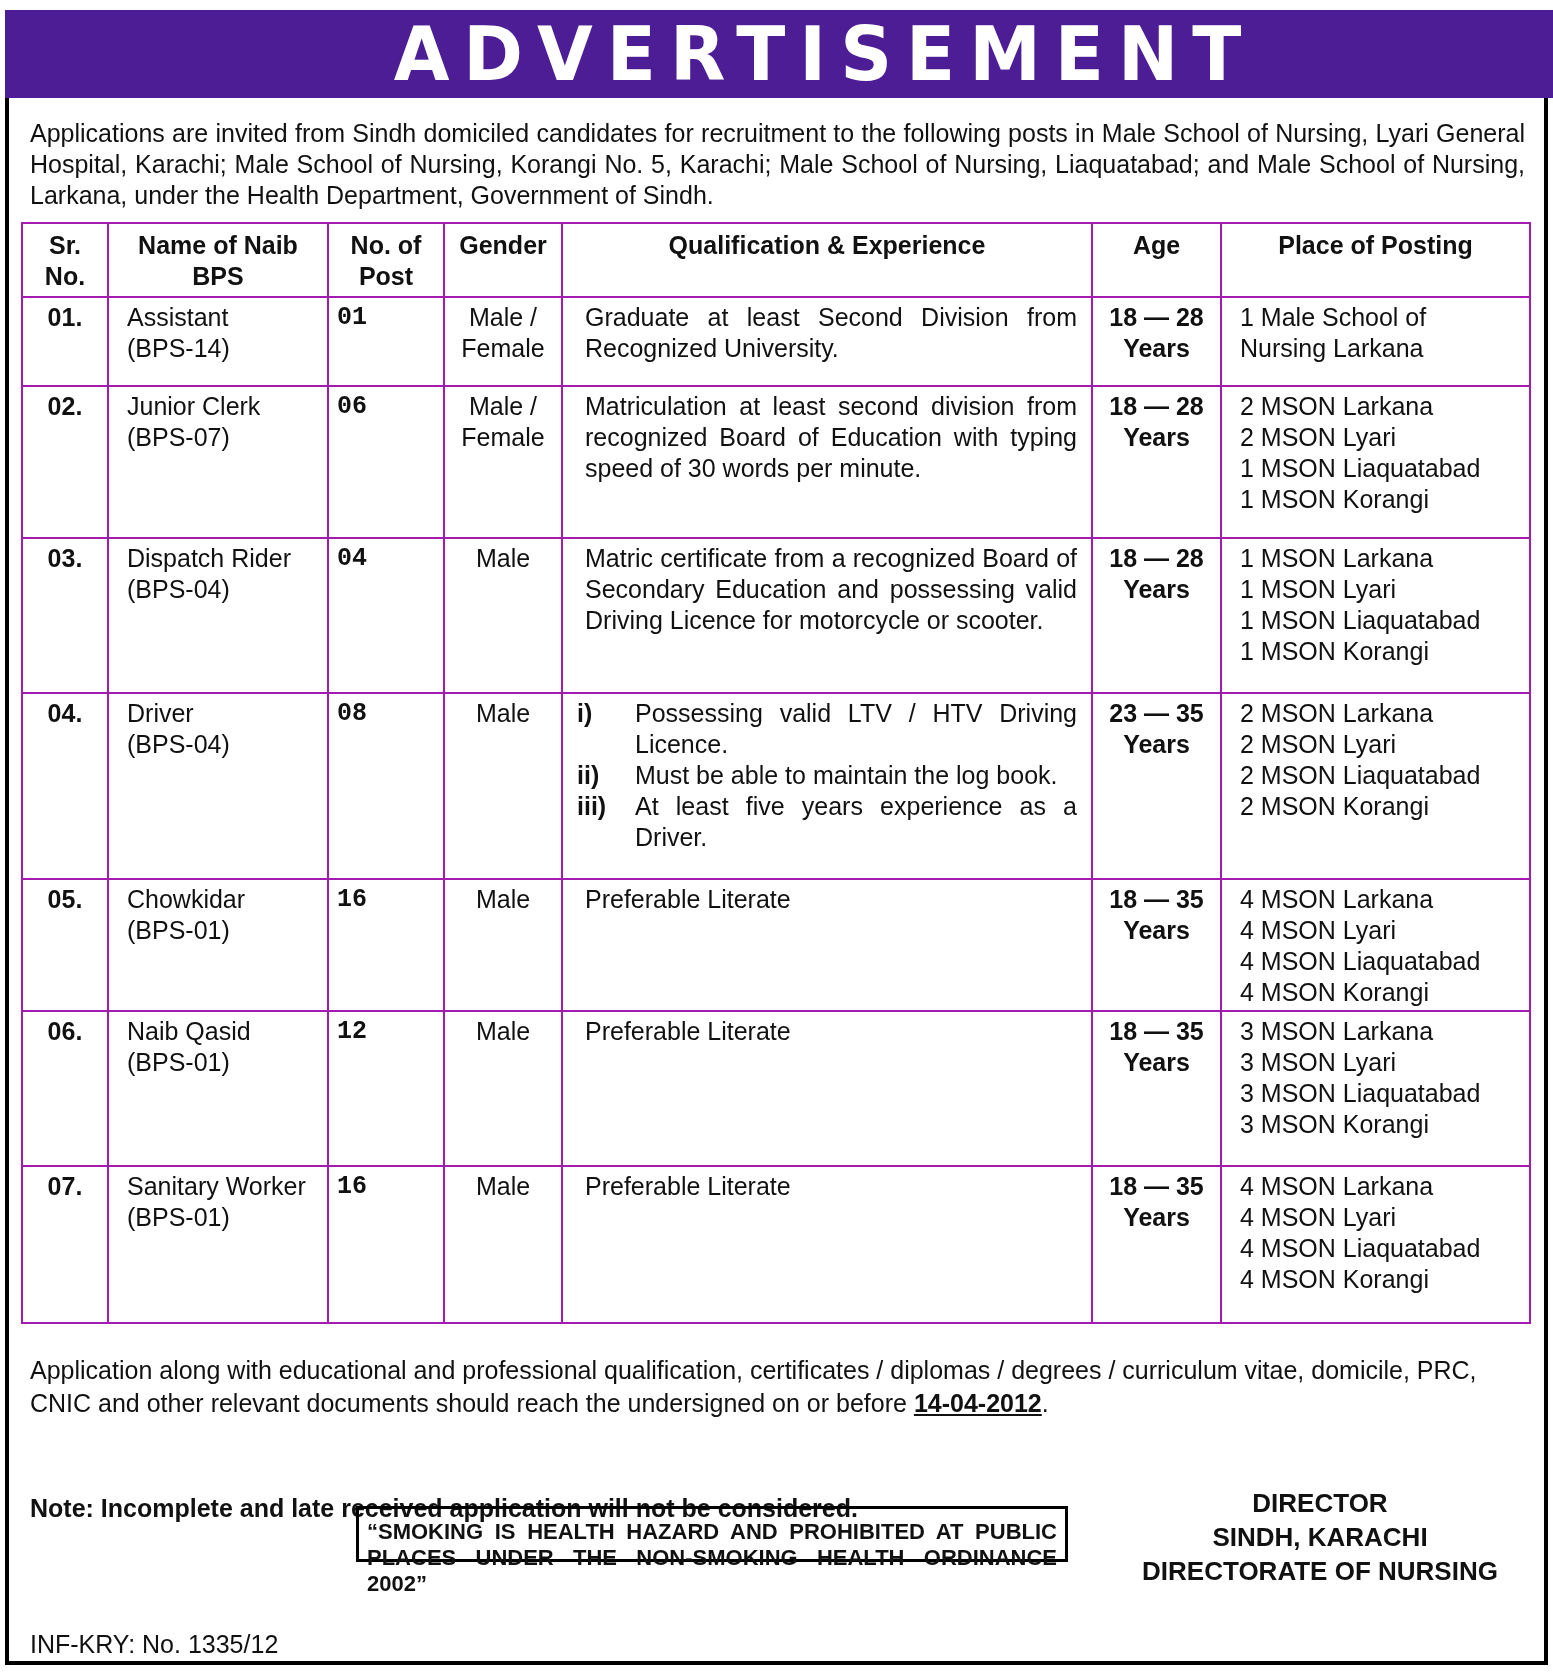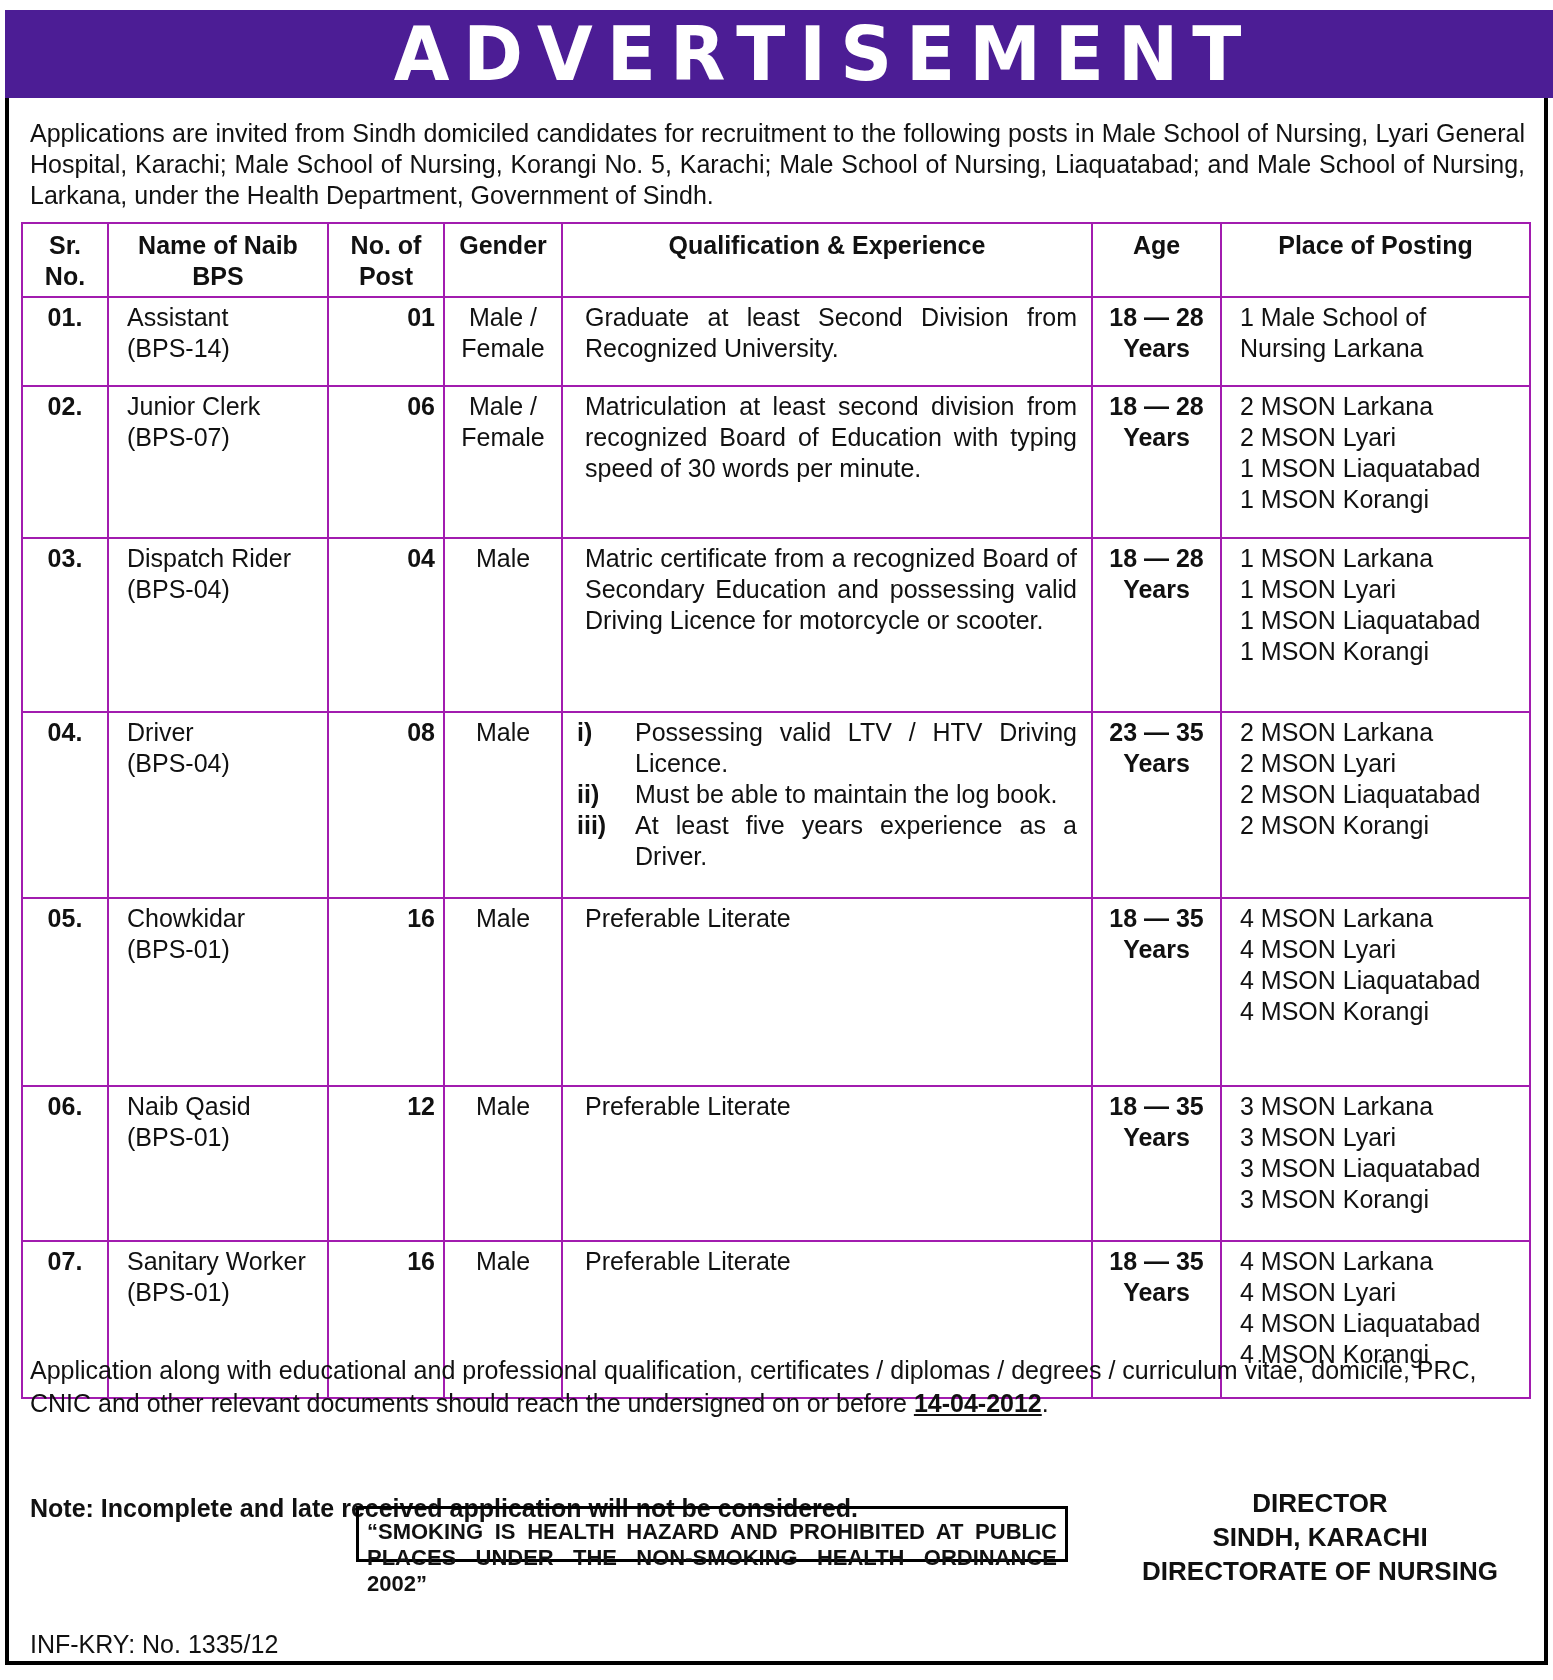--- a/index.html
+++ b/index.html
@@ -12,21 +12,21 @@
     .banner-title { font-family: "DejaVu Sans", sans-serif; font-weight: bold; font-size: 72px;
                     letter-spacing: 14px; line-height: 88px; transform: scaleY(1.05); display: inline-block; }
     .intro { position: absolute; left: 30px; top: 118px; width: 1495px; font-size: 25px;
              line-height: 31px; text-align: justify; text-align-last: left; }
     table.posts { position: absolute; left: 21px; top: 222px; border-collapse: collapse;
                   table-layout: fixed; width: 1508px; font-size: 25px; line-height: 31px; }
     table.posts td, table.posts th { border: 2px solid #a21caf; vertical-align: top; padding: 4px 8px 0 8px; }
     table.posts th { font-weight: bold; text-align: center; height: 66px; padding-top: 6px; }
     .c-sr { text-align: center; font-weight: bold; }
     .c-name { padding-left: 18px !important; }
-    .c-num { text-align: right; font-weight: bold; }
+    .c-num { text-align: left; font-weight: bold; font-family: Liberation Mono, monospace; }
     .c-gender { text-align: center; }
     .c-qual { text-align: justify; text-align-last: left; padding-left: 22px !important; padding-right: 14px !important; }
     .c-age { text-align: center; font-weight: bold; }
     .c-place { padding-left: 18px !important; }
     .qual-list { display: table; width: 100%; }
     .qual-item { display: table-row; }
     .qual-marker { display: table-cell; width: 58px; font-weight: bold; }
     .qual-text { display: table-cell; text-align: justify; text-align-last: left; }
     .line { display: block; }
     .closing { position: absolute; left: 30px; top: 1354px; width: 1495px; font-size: 25px; line-height: 33px; }
@@ -121,21 +121,21 @@
         <span class="line">Years</span>
       </td>
       <td class="c-place">
         <span class="line">2 MSON Larkana</span>
         <span class="line">2 MSON Lyari</span>
         <span class="line">1 MSON Liaquatabad</span>
         <span class="line">1 MSON Korangi</span>
       </td>
     </tr>
 
-    <tr style="height:174px">
+    <tr style="height:155px">
       <td class="c-sr">03.</td>
       <td class="c-name">
         <span class="line">Dispatch Rider</span>
         <span class="line">(BPS-04)</span>
       </td>
       <td class="c-num">04</td>
       <td class="c-gender">
         <span class="line">Male</span>
       </td>
       <td class="c-qual">Matric certificate from a recognized Board of Secondary Education and possessing valid Driving Licence for motorcycle or scooter.</td>
@@ -182,21 +182,21 @@
         <span class="line">Years</span>
       </td>
       <td class="c-place">
         <span class="line">2 MSON Larkana</span>
         <span class="line">2 MSON Lyari</span>
         <span class="line">2 MSON Liaquatabad</span>
         <span class="line">2 MSON Korangi</span>
       </td>
     </tr>
 
-    <tr style="height:188px">
+    <tr style="height:132px">
       <td class="c-sr">05.</td>
       <td class="c-name">
         <span class="line">Chowkidar</span>
         <span class="line">(BPS-01)</span>
       </td>
       <td class="c-num">16</td>
       <td class="c-gender">
         <span class="line">Male</span>
       </td>
       <td class="c-qual">Preferable Literate</td>

